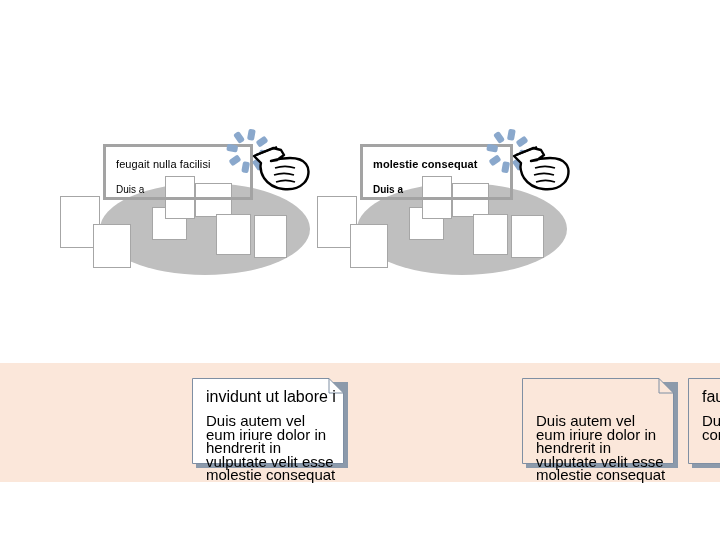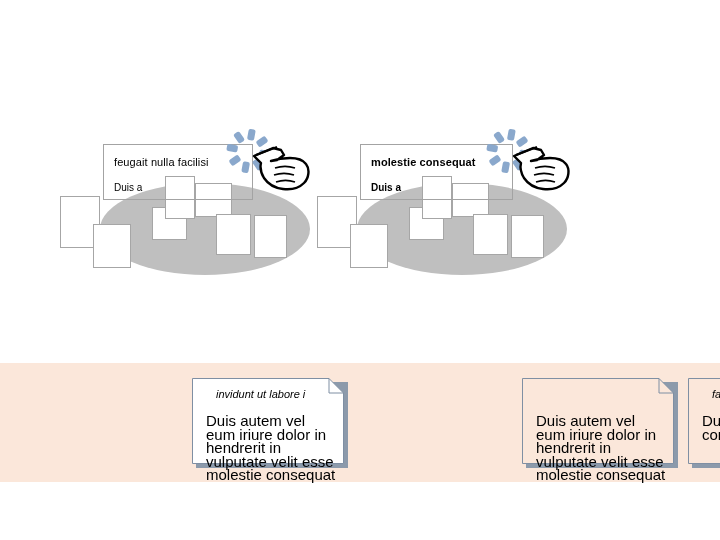--- a/index.html
+++ b/index.html
@@ -23,21 +23,21 @@
     position:absolute;background:#bfbfbf;border-radius:50%;
     left:60px;top:183px;width:210px;height:92px;
   }
   .rect{
     position:absolute;background:#ffffff;border:1px solid #a6a6a6;
     box-sizing:border-box;
   }
   
   .titlebox{
     position:absolute;box-sizing:border-box;
-    border:1px solid #a3a3a3;
+    border:3px solid #a3a3a3;
     background:transparent;
   }
   .title-t{
     position:absolute;left:10px;top:11px;
     font-size:11px;color:#000;white-space:nowrap;letter-spacing:0.1px;
   }
   .title-b{
     position:absolute;left:10px;top:37px;
     font-size:10px;color:#000;white-space:nowrap;
   }
@@ -63,22 +63,22 @@
 
   
   .note{position:absolute;}
   .note .shadow{
     position:absolute;left:4px;top:4px;width:100%;height:100%;
     background:#8c9aab;
   }
   .note .body{position:absolute;left:0;top:0;width:100%;height:100%;}
   .note .body svg{display:block;}
   .note .nt{
-    position:absolute;left:24px;top:10px;
-    font-size:11px;color:#000;white-space:nowrap;font-style:italic;
+    position:absolute;left:14px;top:10px;
+    font-size:16px;color:#000;white-space:nowrap;
   }
   .note .nb{
     position:absolute;left:14px;top:36px;width:130px;
     font-size:15px;line-height:13.5px;color:#000;
   }
 </style>
 </head>
 <body>
 
 <div id="stage">

